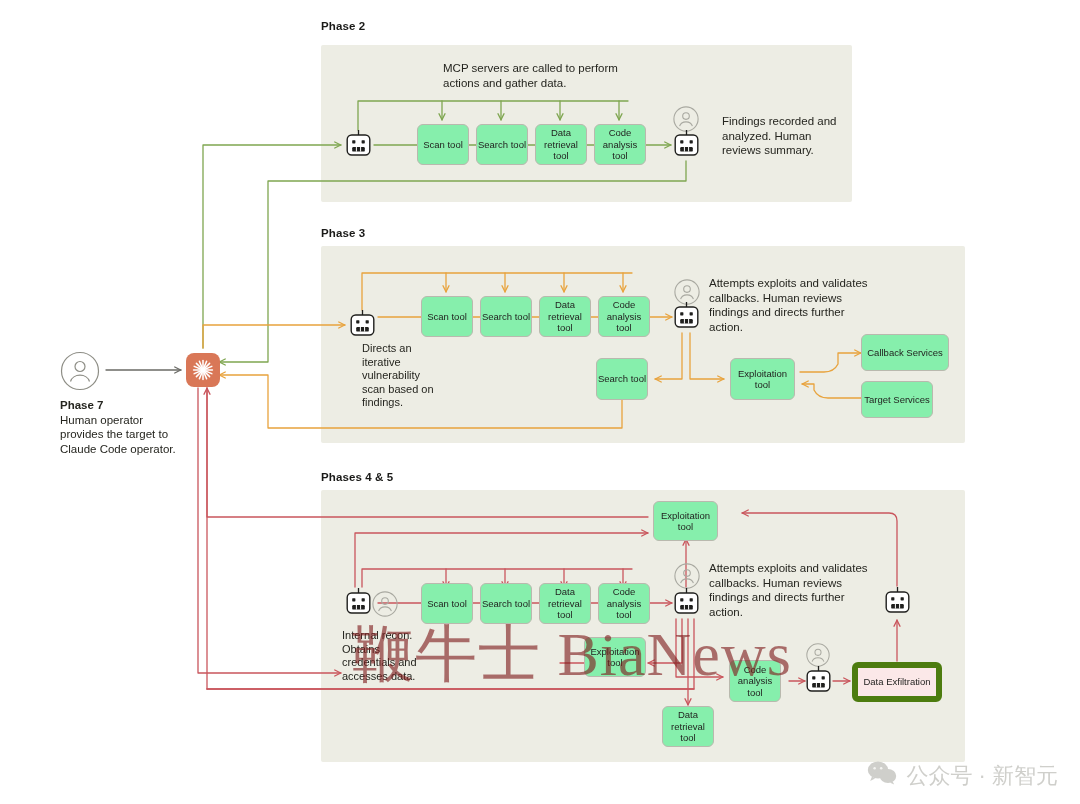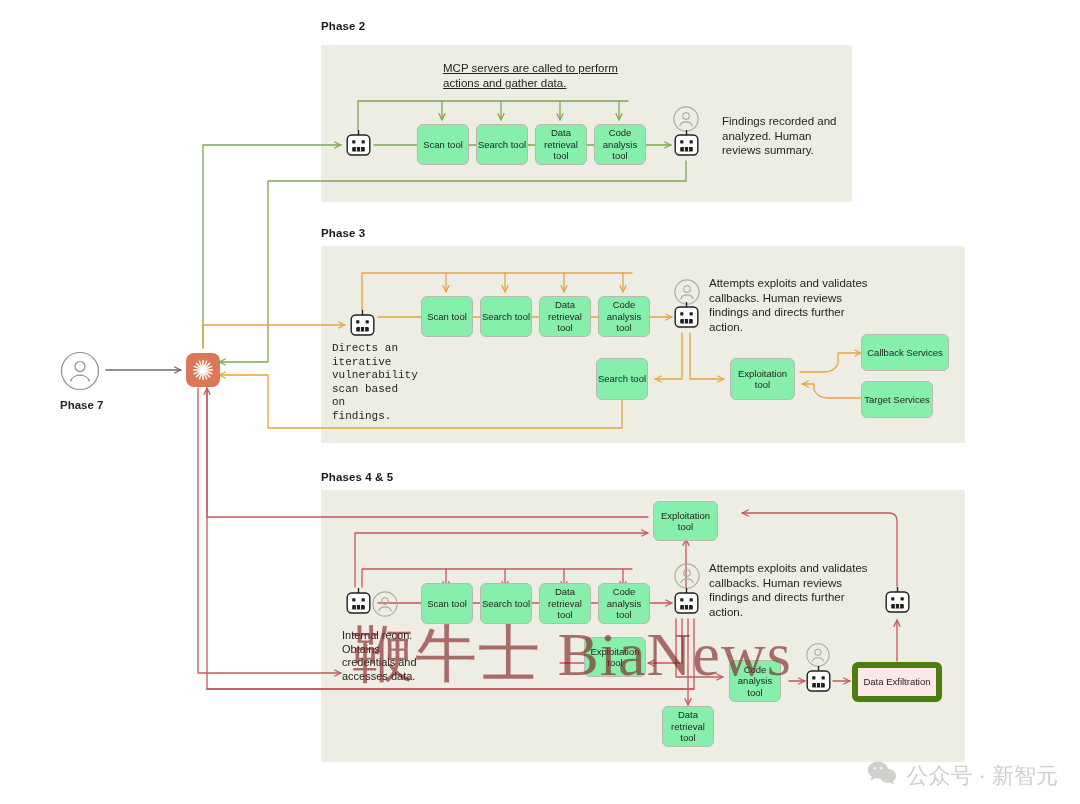--- a/index.html
+++ b/index.html
@@ -261,23 +261,24 @@
         <line x1="12" y1="12" x2="3.2" y2="8.4"></line>
         <line x1="12" y1="12" x2="20.8" y2="15.6"></line>
         <line x1="12" y1="12" x2="3.2" y2="15.6"></line>
         <line x1="12" y1="12" x2="20.8" y2="8.4"></line>
       </g>
     </svg>
   </div>
 
   <div class="note" style="left:60px; top:398px; width:118px;">
     <b>Phase 7</b><br>
-  </div>
-
-  <div class="mcp-note" style="left:443px; top:61px; width:192px;text-decoration:underline;">MCP servers are called to perform actions and gather data.</div>
+    <span>Human operator provides the target to Claude Code operator.</span>
+  </div>
+
+  <div class="mcp-note" style="left:443px; top:61px; width:192px;">MCP servers are called to perform actions and gather data.</div>
 
   <div class="icon-box" style="left:345px; top:129px;">
     <svg width="27" height="32" viewBox="0 0 27 32">
       <line x1="13.5" y1="1" x2="13.5" y2="6" stroke="#1f1f1d" stroke-width="1.3"></line>
       <rect x="2.2" y="6" width="22.6" height="20" rx="4.5" fill="#fff" stroke="#1f1f1d" stroke-width="1.4"></rect>
       <rect x="7.2" y="11.2" width="3.2" height="3.2" rx="0.6" fill="#1f1f1d"></rect>
       <rect x="16.6" y="11.2" width="3.2" height="3.2" rx="0.6" fill="#1f1f1d"></rect>
       <rect x="7.2" y="18" width="12.6" height="4.6" rx="1.2" fill="#1f1f1d"></rect>
       <line x1="11.4" y1="18" x2="11.4" y2="22.6" stroke="#fff" stroke-width="1"></line>
       <line x1="15.6" y1="18" x2="15.6" y2="22.6" stroke="#fff" stroke-width="1"></line>
@@ -313,21 +314,21 @@
     <svg width="27" height="32" viewBox="0 0 27 32">
       <line x1="13.5" y1="1" x2="13.5" y2="6" stroke="#1f1f1d" stroke-width="1.3"></line>
       <rect x="2.2" y="6" width="22.6" height="20" rx="4.5" fill="#fff" stroke="#1f1f1d" stroke-width="1.4"></rect>
       <rect x="7.2" y="11.2" width="3.2" height="3.2" rx="0.6" fill="#1f1f1d"></rect>
       <rect x="16.6" y="11.2" width="3.2" height="3.2" rx="0.6" fill="#1f1f1d"></rect>
       <rect x="7.2" y="18" width="12.6" height="4.6" rx="1.2" fill="#1f1f1d"></rect>
       <line x1="11.4" y1="18" x2="11.4" y2="22.6" stroke="#fff" stroke-width="1"></line>
       <line x1="15.6" y1="18" x2="15.6" y2="22.6" stroke="#fff" stroke-width="1"></line>
     </svg>
   </div>
-  <div class="note caption" style="left:332px; top:342px; width:72px;font-family:Liberation Mono, monospace;">Directs an iterative vulnerability scan based on findings.</div>
+  <div class="note caption" style="left:362px; top:342px; width:72px;">Directs an iterative vulnerability scan based on findings.</div>
 
   <div class="tool" style="left:421px; top:296px; width:52px; height:41px;">Scan tool</div>
   <div class="tool" style="left:480px; top:296px; width:52px; height:41px;">Search tool</div>
   <div class="tool" style="left:539px; top:296px; width:52px; height:41px;">Data retrieval tool</div>
   <div class="tool" style="left:598px; top:296px; width:52px; height:41px;">Code analysis tool</div>
 
   <div class="icon-box" style="left:674px; top:279px;">
     <svg width="26" height="26" viewBox="0 0 26 26">
       <circle cx="13" cy="13" r="12.1" fill="none" stroke="#a9a9a1" stroke-width="1.1"></circle>
       <circle cx="13" cy="10.1" r="3.3" fill="none" stroke="#a9a9a1" stroke-width="1.1"></circle>

